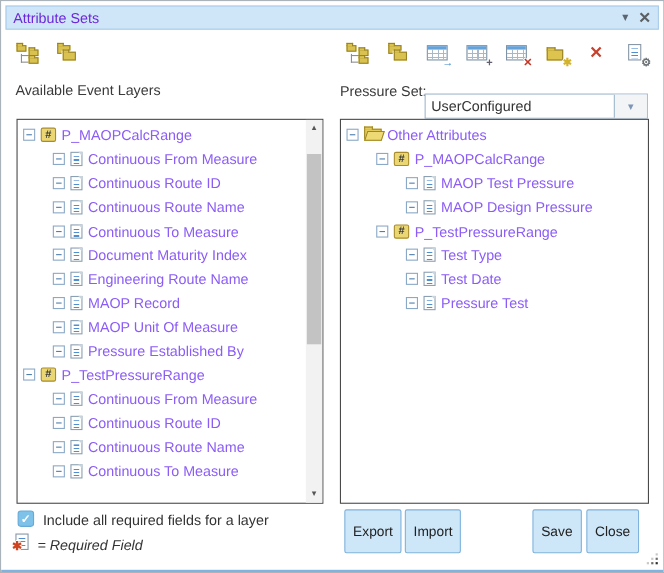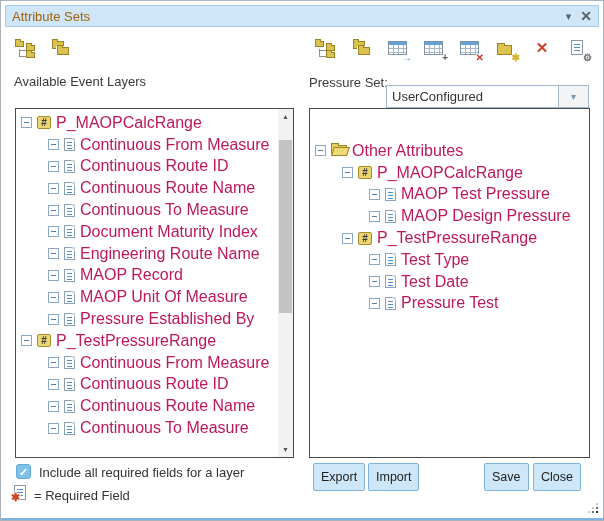--- a/index.html
+++ b/index.html
@@ -9,21 +9,21 @@
     border:1px solid #aab2ba; overflow:hidden;
   }
   .dialog-bottom-accent { position:absolute; left:0; right:0; bottom:0; height:2px; background:#7fb2e0; }
 
   
   .titlebar {
     position:absolute; left:4px; right:4px; top:4px; height:22px;
     background:#cfe6f8; border:1px solid #a9cbe9;
     display:flex; align-items:center; padding:0 6px;
   }
-  .title-text { font-size:13px; color:#a16207; }
+  .title-text { font-size:13px; color:#6d28d9; }
   .titlebar-buttons { margin-left:auto; display:flex; align-items:center; gap:9px; }
   .tb-caret { font-size:11px; color:#5a6570; cursor:pointer; line-height:1; }
   .tb-close { font-size:14px; font-weight:bold; color:#5a5f63; cursor:pointer; line-height:1; }
 
   
   .toolbar-left  { position:absolute; left:14px; top:35px; height:24px; display:flex; align-items:center; gap:13px; }
   .toolbar-right { position:absolute; top:35px; right:14px; height:24px; display:flex; align-items:center; gap:14px; }
   .tbicon { position:relative; width:22px; height:22px; display:inline-block; cursor:pointer; }
 
   
@@ -62,59 +62,59 @@
   .combo-value { position:absolute; left:5px; top:0; line-height:21px; font-size:13px; color:#333; }
   .combo-btn { position:absolute; right:0; top:0; bottom:0; width:30px; background:#f2f4f6;
                border-left:1px solid #a0b8ce; display:flex; align-items:center; justify-content:center; }
   .combo-arrow { font-size:10px; color:#7e95b5; }
 
   
   .panel { position:absolute; top:107px; height:350px; background:#fff; border:1px solid #4a4a4a; }
   .panel-left  { left:14px;  width:279px; }
   .panel-right { left:308px; width:281px; }
   .treebox { position:absolute; left:0; top:0; bottom:0; overflow:hidden; padding-top:3px; }
-  .treebox.has-sb { right:15px; } .treebox.full { right:0;margin-top:28px; }
+  .treebox.has-sb { right:15px; } .treebox.full { right:0; }
   .trow { display:flex; align-items:center; height:21.8px; cursor:default; white-space:nowrap; }
   .exp { flex:none; width:11px; height:11px; border:1px solid #8aa9c6; background:#fff;
          display:flex; align-items:center; justify-content:center; margin-right:5px; cursor:pointer; }
   .exp i { display:block; width:5px; height:1px; background:#4e7fae; }
   .nico { flex:none; margin-right:5px; position:relative; }
   .nico.event { width:14px; height:13px; background:#ead773; border:1px solid #a98c2a; border-radius:2px;
                 color:#3a3a3a; font-weight:bold; font-size:10px; line-height:11px; text-align:center; }
   .nico.field { width:11px; height:13px; background:#fff; border:1px solid #8ba0b2; }
   .nico.field::before { content:""; position:absolute; left:2px; right:2px; top:3px; height:8px;
         background:repeating-linear-gradient(#4f8fd0 0 1px, transparent 1px 3px); }
   .nico.field::after { content:""; position:absolute; top:-1px; right:-1px; width:0; height:0;
         border-left:4px solid transparent; border-top:4px solid #c9d4dc; }
   .nico.folder { width:16px; height:11px; background:#e2cb5a; border:1px solid #9e8526; }
   .nico.folder::before { content:""; position:absolute; top:-3px; left:-1px; width:6px; height:2px;
         background:#e2cb5a; border:1px solid #9e8526; border-bottom:none; }
   .nico.folder::after { content:""; position:absolute; left:-1px; bottom:-1px; width:14px; height:7px;
         background:#eeda74; border:1px solid #9e8526; transform:skewX(-18deg); transform-origin:bottom left; }
-  .tlabel { font-size:16px; color:#be185d; }
+  .tlabel { font-size:13px; color:#8b5cf6; }
 
   
   .vsb { position:absolute; top:0; right:0; bottom:0; width:15px; background:#f2f2f2; }
   .sb-btn { position:absolute; left:0; right:0; height:15px; display:flex; align-items:center;
             justify-content:center; font-size:7px; color:#555; cursor:pointer; }
   .sb-up { top:0; } .sb-dn { bottom:0; }
   .sb-thumb { position:absolute; left:1px; right:1px; top:31px; height:173px; background:#c3c3c3; cursor:grab; }
 
   
   .cb { position:absolute; left:15px; top:463px; width:15px; height:15px; background:#7fc2e9;
         border:1px solid #66abd8; border-radius:3px; color:#fff; font-weight:bold; font-size:11px;
         line-height:14px; text-align:center; cursor:pointer; }
   .cb-label  { position:absolute; left:38px; top:464px; font-size:13px; color:#333; }
   .req-icon  { position:absolute; left:13px; top:484px; width:12px; height:15px; background:#fff; border:1px solid #8898a6; }
   .req-icon::before { content:""; position:absolute; left:2px; right:2px; top:3px; height:9px;
         background:repeating-linear-gradient(#4f8fd0 0 1px, transparent 1px 3px); }
   .req-star { position:absolute; left:-4px; bottom:-4px; color:#cc4422; font-weight:bold; font-size:11px; line-height:1;
         text-shadow:-1px 0 0 #fff,1px 0 0 #fff,0 -1px 0 #fff,0 1px 0 #fff; }
-  .req-label { position:absolute; left:33px; top:487px; font-size:13px; color:#333; }
-  .btn { position:absolute; top:462px; height:28px; padding:0 7px; background:#cde7f9; border:1px solid #7fb2dc;
+  .req-label { position:absolute; left:33px; top:487px; font-size:13px; color:#333;font-style:italic; }
+  .btn { position:absolute; top:462px; height:40px; padding:0 7px; background:#cde7f9; border:1px solid #7fb2dc;
          border-radius:2px; display:flex; align-items:center; font-size:12.5px; color:#222; cursor:pointer; }
   .btn-export { left:312px; } .btn-import { left:367px; } .btn-save { left:483px; } .btn-close { left:532px; }
 
   
   .grip { position:absolute; right:5px; bottom:6px; width:11px; height:11px; cursor:nwse-resize; }
   .grip i { position:absolute; width:2px; height:2px; }
 </style>
 </head>
 <body>
 

